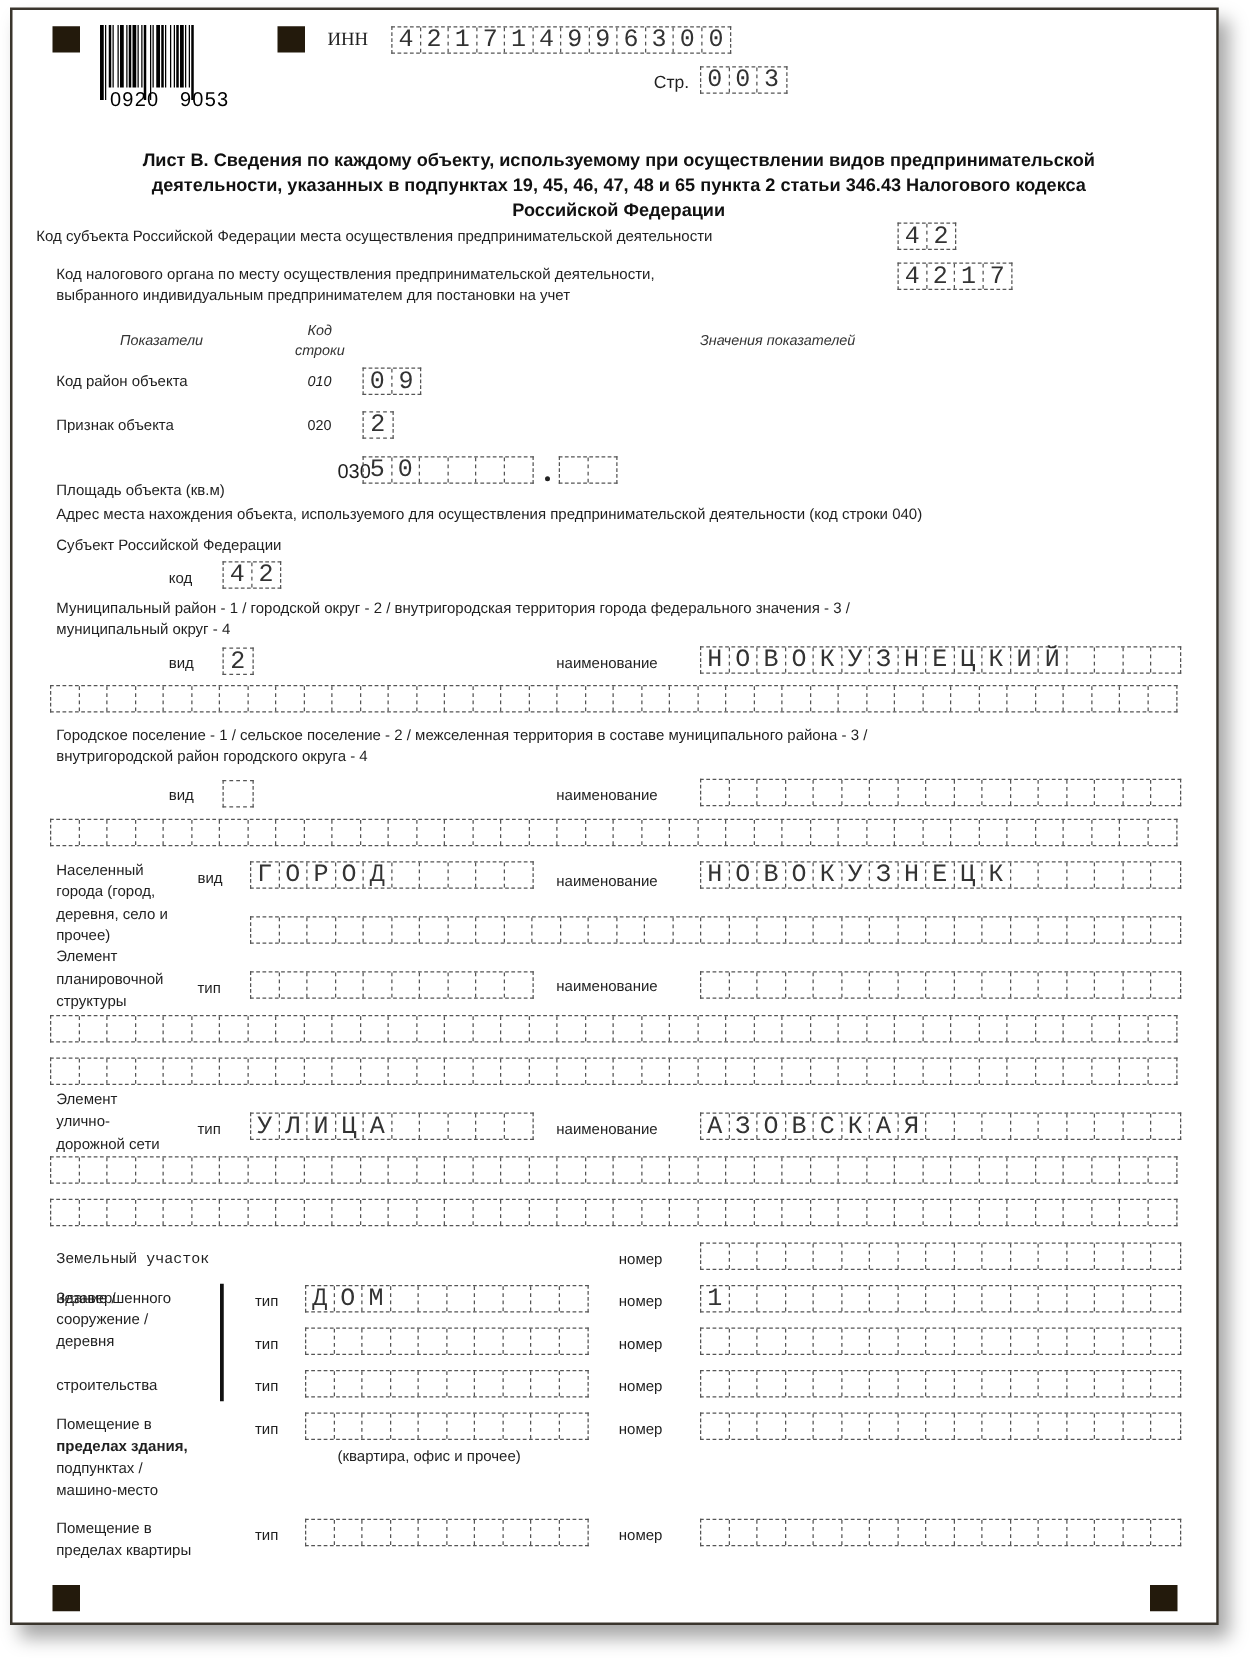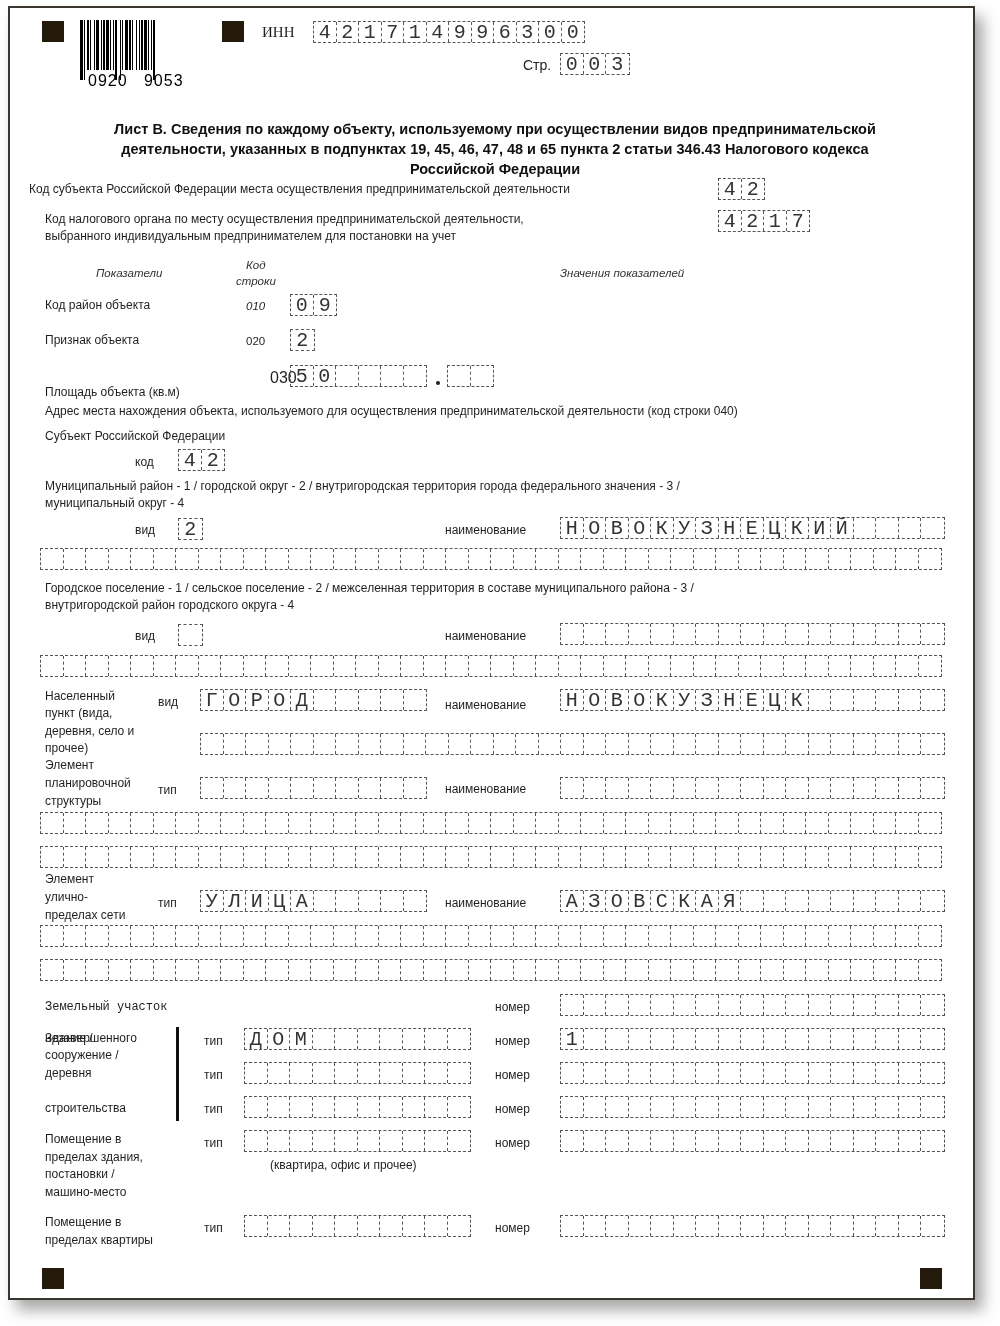--- a/index.html
+++ b/index.html
@@ -308,21 +308,21 @@
     <div class="cell"></div>
     <div class="cell"></div>
     <div class="cell"></div>
     <div class="cell"></div>
     <div class="cell"></div>
     <div class="cell"></div>
     <div class="cell"></div>
   </div>
 
 <div class="t small" style="left:45px;top:688px;">Населенный</div>
-<div class="t small" style="left:45px;top:705px;">пункт (вида,</div>
+<div class="t small" style="left:45px;top:705px;">города (город,</div>
 <div class="t small" style="left:45px;top:723px;">деревня, село и</div>
 <div class="t small" style="left:45px;top:740px;">прочее)</div>
 <div class="t small" style="left:158px;top:694px;">вид</div>
 <div class="cells" style="left:200px;top:689px;">
     <div class="cell">Г</div>
     <div class="cell">О</div>
     <div class="cell">Р</div>
     <div class="cell">О</div>
     <div class="cell">Д</div>
     <div class="cell"></div>
@@ -503,21 +503,21 @@
     <div class="cell"></div>
     <div class="cell"></div>
     <div class="cell"></div>
     <div class="cell"></div>
     <div class="cell"></div>
     <div class="cell"></div>
   </div>
 
 <div class="t small" style="left:45px;top:871px;">Элемент</div>
 <div class="t small" style="left:45px;top:889px;">улично-</div>
-<div class="t small" style="left:45px;top:907px;">пределах сети</div>
+<div class="t small" style="left:45px;top:907px;">дорожной сети</div>
 <div class="t small" style="left:158px;top:895px;">тип</div>
 <div class="cells" style="left:200px;top:890px;">
     <div class="cell">У</div>
     <div class="cell">Л</div>
     <div class="cell">И</div>
     <div class="cell">Ц</div>
     <div class="cell">А</div>
     <div class="cell"></div>
     <div class="cell"></div>
     <div class="cell"></div>
@@ -754,22 +754,22 @@
     <div class="cell"></div>
     <div class="cell"></div>
     <div class="cell"></div>
     <div class="cell"></div>
     <div class="cell"></div>
     <div class="cell"></div>
     <div class="cell"></div>
   </div>
 
 <div class="t small" style="left:45px;top:1131px;">Помещение в</div>
-<div class="t small" style="left:45px;top:1149px;">пределах здания,</div>
-<div class="t small" style="left:45px;top:1166px;">постановки /</div>
+<div class="t small" style="left:45px;top:1149px;font-weight:bold;">пределах здания,</div>
+<div class="t small" style="left:45px;top:1166px;">подпунктах /</div>
 <div class="t small" style="left:45px;top:1184px;">машино-место</div>
 <div class="t small" style="left:204px;top:1135px;">тип</div>
 <div class="cells" style="left:244px;top:1130px;">
     <div class="cell"></div>
     <div class="cell"></div>
     <div class="cell"></div>
     <div class="cell"></div>
     <div class="cell"></div>
     <div class="cell"></div>
     <div class="cell"></div>

